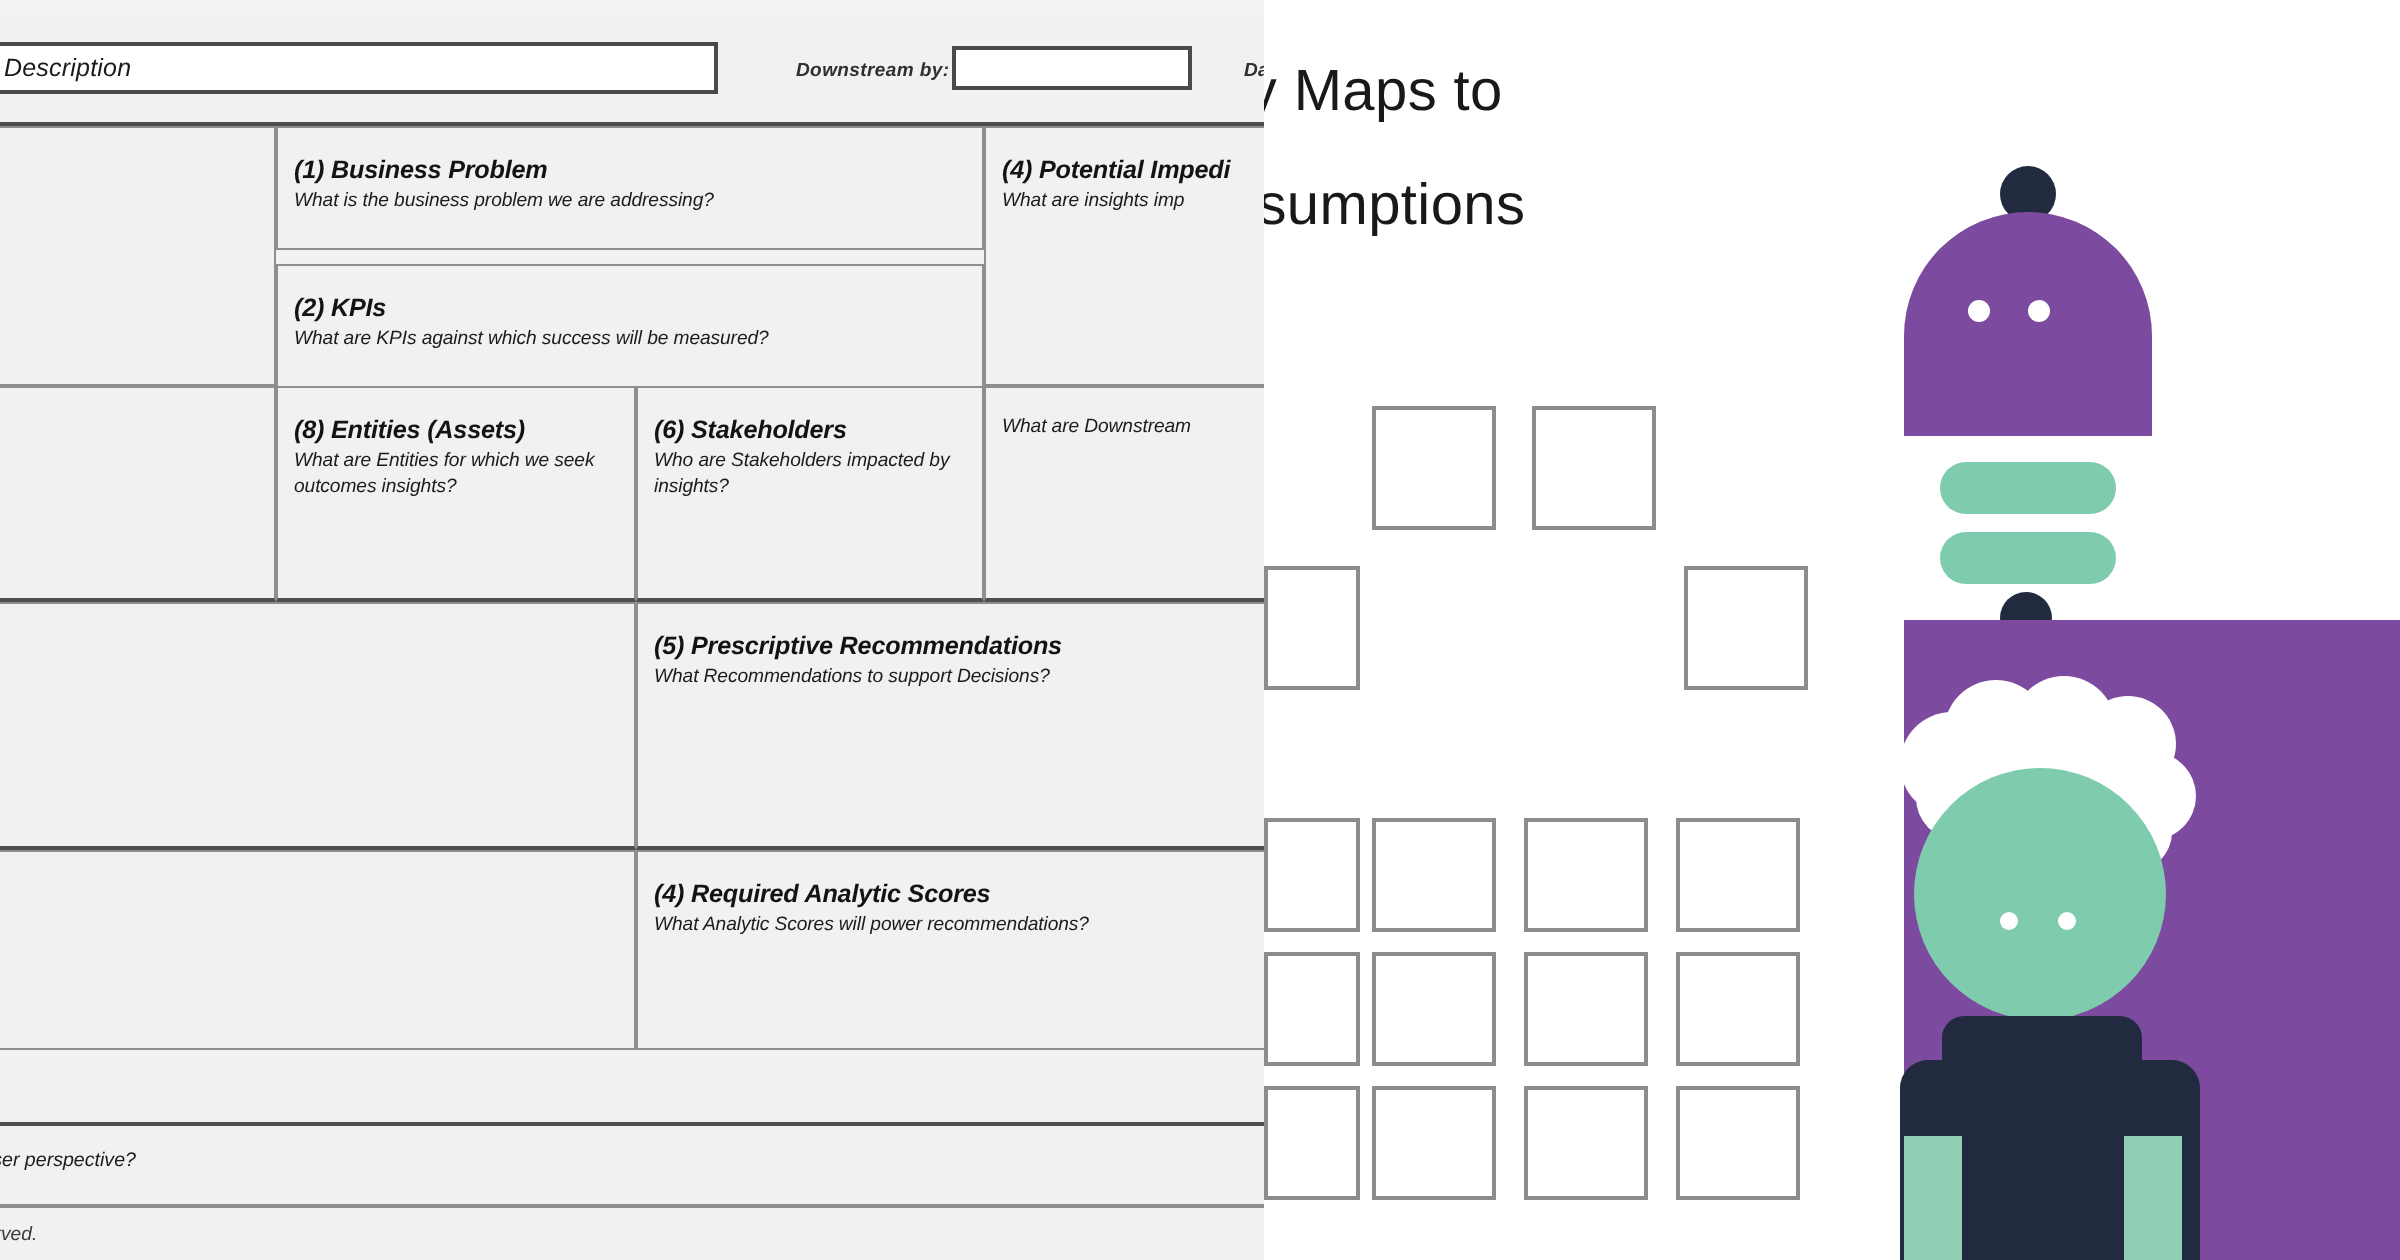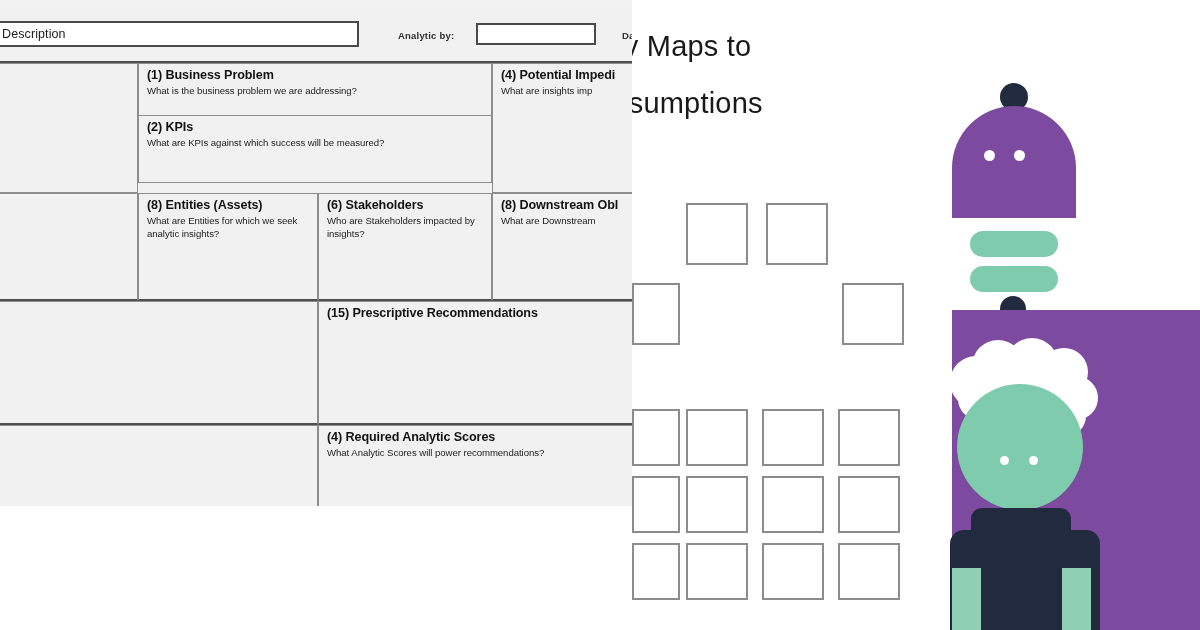--- a/index.html
+++ b/index.html
@@ -7,22 +7,22 @@
   body{
     width:1200px;height:630px;overflow:hidden;
     background:#ffffff;
     font-family:"Liberation Sans", sans-serif;
     -webkit-font-smoothing:antialiased;
   }
   .stage{position:relative;width:1200px;height:630px;overflow:hidden;background:#fff;}
 
   
   .doc-pane{
-    position:absolute;left:0;top:0;width:632px;height:506px;
-    background:#eab308;overflow:hidden;
+    position:absolute;left:0;top:0;width:632px;height:630px;
+    background:#eab308;overflow:hidden;font-style:italic;
   }
   .doc-topbar{position:absolute;left:0;top:0;width:632px;height:9px;background:#f2f2f2;border-bottom:2px solid #555;}
   .doc-sheet{position:absolute;left:-118px;top:9px;width:880px;height:621px;background:#f1f1f1;}
 
   
   .hdr{position:absolute;left:0;top:6px;width:880px;height:44px;}
   .hdr-field{
     position:absolute;left:112px;top:6px;width:365px;height:26px;
     background:#ffffff;border:2px solid #4a4a4a;box-sizing:border-box;
     display:flex;align-items:center;padding-left:6px;
@@ -37,21 +37,21 @@
   .hdr-box{
     position:absolute;top:8px;height:22px;background:#fff;border:2px solid #4a4a4a;box-sizing:border-box;
   }
   .hdr-box.cb{left:594px;width:120px;}
 
   
   .grid{position:absolute;left:0;top:52px;width:880px;height:500px;border-top:2.5px solid #4f4f4f;}
   .cell{
     position:absolute;box-sizing:border-box;background:#f1f1f1;
     border:1px solid #8e8e8e;
-    padding:4px 8px 0 8px;
+    padding:14px 8px 0 8px;
     overflow:hidden;
   }
   .cell.thick-b{border-bottom:2.5px solid #4f4f4f;}
   .c-title{font-size:12.6px;color:#131313;font-weight:600;letter-spacing:-.1px;line-height:1.18;margin:0 0 2px 0;}
   .c-sub{font-size:9.6px;color:#1c1c1c;line-height:1.34;letter-spacing:-.05px;margin:0;}
 
   .footer-note{
     position:absolute;left:0;top:552px;width:880px;height:42px;
     box-sizing:border-box;background:#f1f1f1;border:1px solid #8e8e8e;border-top:2.5px solid #4f4f4f;
     padding:12px 8px 0 8px;
@@ -127,68 +127,68 @@
 
 <div class="stage">
 
   <div class="doc-pane">
     <div class="doc-topbar"></div>
 
     <div class="doc-sheet">
 
       <div class="hdr">
         <div class="hdr-field">Description</div>
-        <div class="hdr-lbl cb">Analytic by:</div>
+        <div class="hdr-lbl cb">Downstream by:</div>
         <div class="hdr-box cb"></div>
         <div class="hdr-lbl dt">Date</div>
 
       </div>
 
       <div class="grid">
 
         <div class="cell" style="left:0;top:0;width:256px;height:130px;"></div>
 
         <div class="cell" style="left:256px;top:0;width:354px;height:62px;">
           <p class="c-title">(1) Business Problem</p>
           <p class="c-sub">What is the business problem we are addressing?</p>
         </div>
 
-        <div class="cell" style="left:256px;top:52px;width:354px;height:68px;">
+        <div class="cell" style="left:256px;top:69px;width:354px;height:68px;">
           <p class="c-title">(2) KPIs</p>
           <p class="c-sub">What are KPIs against which success will be measured?</p>
         </div>
 
         <div class="cell" style="left:610px;top:0;width:270px;height:130px;">
           <p class="c-title">(4) Potential Impedi</p>
           <p class="c-sub">What are insights imp</p>
         </div>
 
         <div class="cell thick-b" style="left:0;top:130px;width:256px;height:108px;"></div>
 
         <div class="cell thick-b" style="left:256px;top:130px;width:180px;height:108px;">
           <p class="c-title">(8) Entities (Assets)</p>
-          <p class="c-sub">What are Entities for which we seek analytic insights?</p>
+          <p class="c-sub">What are Entities for which we seek outcomes insights?</p>
         </div>
 
         <div class="cell thick-b" style="left:436px;top:130px;width:174px;height:108px;">
           <p class="c-title">(6) Stakeholders</p>
           <p class="c-sub">Who are Stakeholders impacted by insights?</p>
         </div>
 
         <div class="cell thick-b" style="left:610px;top:130px;width:270px;height:108px;">
-          <p class="c-title">(8) Downstream Obl</p>
           <p class="c-sub">What are Downstream </p>
         </div>
 
         <div class="cell thick-b" style="left:0;top:238px;width:436px;height:124px;padding-top:16px;">
           <p class="c-sub">tions?</p>
         </div>
 
         <div class="cell thick-b" style="left:436px;top:238px;width:444px;height:124px;">
-          <p class="c-title">(15) Prescriptive Recommendations</p>
+          <p class="c-title">(5) Prescriptive Recommendations</p>
+          <p class="c-sub">What Recommendations to support Decisions?</p>
         </div>
 
         <div class="cell" style="left:0;top:362px;width:436px;height:100px;">
           <p class="c-title">ernal &amp; External)</p>
           <p class="c-sub">s will require?</p>
         </div>
 
         <div class="cell" style="left:436px;top:362px;width:444px;height:100px;">
           <p class="c-title">(4) Required Analytic Scores</p>
           <p class="c-sub">What Analytic Scores will power recommendations?</p>

